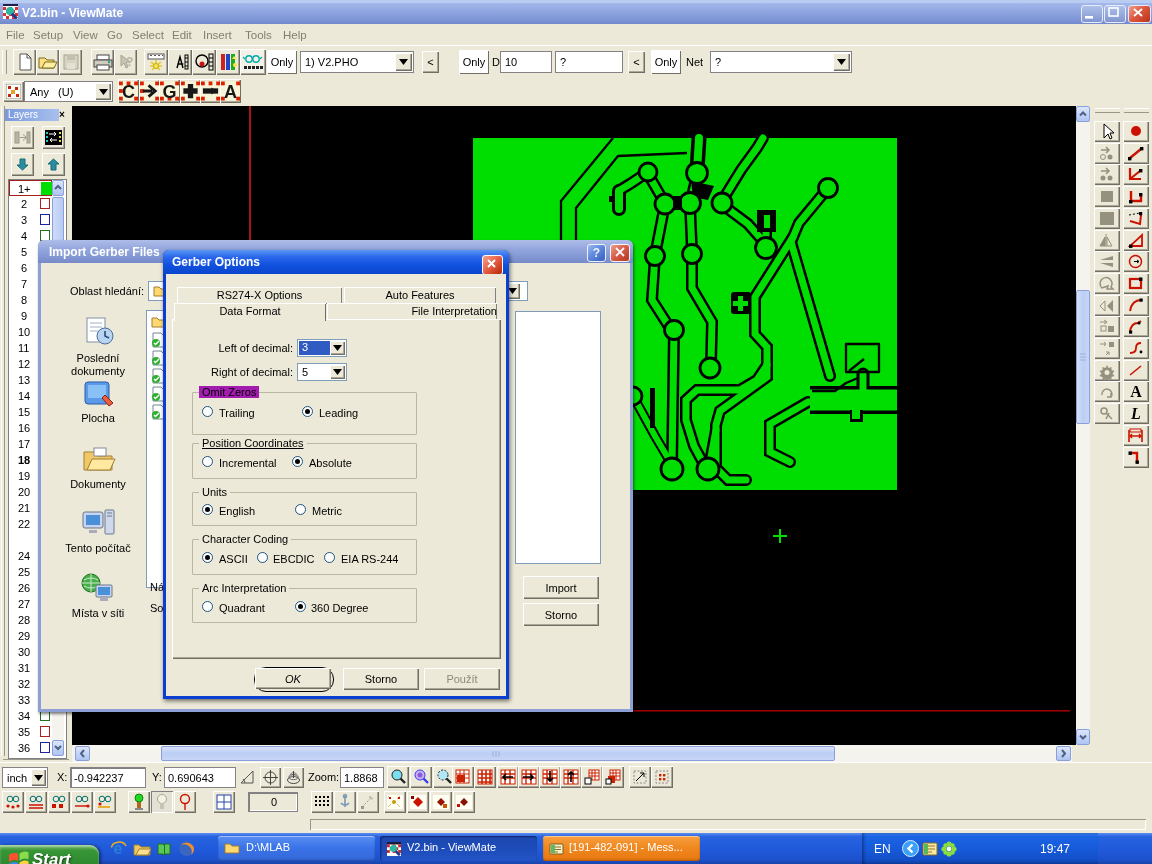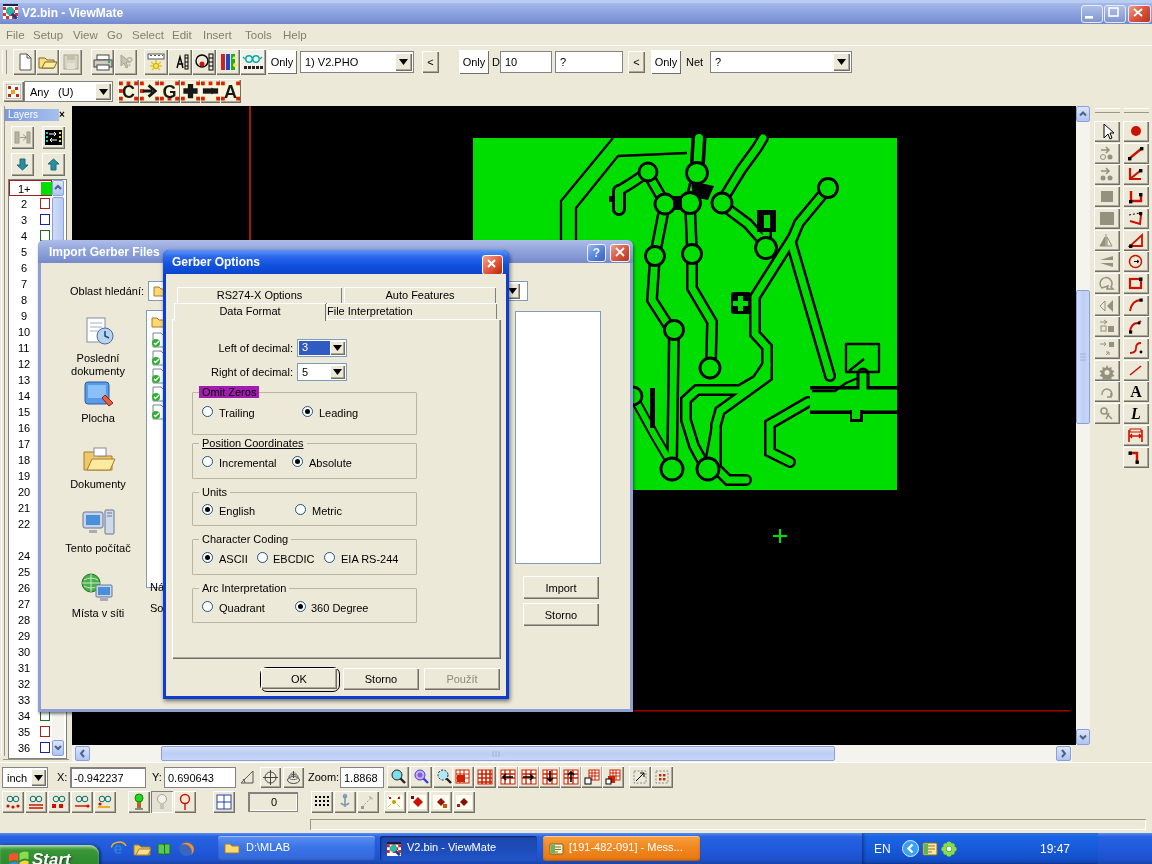--- a/index.html
+++ b/index.html
@@ -434,21 +434,21 @@
       <span class="abs" style="left:12px;top:114px;color:#000;">8</span>
       <span class="abs" style="left:12px;top:130px;color:#000;">9</span>
       <span class="abs" style="left:9px;top:146px;color:#000;">10</span>
       <span class="abs" style="left:9px;top:162px;color:#000;">11</span>
       <span class="abs" style="left:9px;top:178px;color:#000;">12</span>
       <span class="abs" style="left:9px;top:194px;color:#000;">13</span>
       <span class="abs" style="left:9px;top:210px;color:#000;">14</span>
       <span class="abs" style="left:9px;top:226px;color:#000;">15</span>
       <span class="abs" style="left:9px;top:242px;color:#000;">16</span>
       <span class="abs" style="left:9px;top:258px;color:#000;">17</span>
-      <span class="abs" style="left:9px;top:274px;color:#000;">18</span>
+      <span class="abs" style="left:9px;top:274px;color:#000;font-weight:bold;">18</span>
       <span class="abs" style="left:9px;top:290px;color:#000;">19</span>
       <span class="abs" style="left:9px;top:306px;color:#000;">20</span>
       <span class="abs" style="left:9px;top:322px;color:#000;">21</span>
       <span class="abs" style="left:9px;top:338px;color:#000;">22</span>
       <span class="abs" style="left:9px;top:354px;color:#000;margin-left:36px;">23</span>
       <span class="abs" style="left:9px;top:370px;color:#000;">24</span>
       <span class="abs" style="left:9px;top:386px;color:#000;">25</span>
       <span class="abs" style="left:9px;top:402px;color:#000;">26</span>
       <span class="abs" style="left:9px;top:418px;color:#000;">27</span>
       <span class="abs" style="left:9px;top:434px;color:#000;">28</span>
@@ -1083,21 +1083,21 @@
 <div class="abs" style="left:0;top:0;width:346px;height:449px;background:#0a3dd0;border-radius:6px 6px 0 0;box-shadow:1px 2px 4px rgba(0,0,0,.55);"></div>
 <div class="abs" style="left:0;top:0;width:346px;height:24px;background:linear-gradient(180deg,#5a96f4 0%,#2a66ea 30%,#0f50dd 65%,#0a46cc 100%);border-radius:6px 6px 0 0;"></div>
 <span class="abs titletxt" style="left:9px;top:5px;">Gerber Options</span>
 <div class="abs" style="left:319px;top:5px;width:19px;height:18px;background:linear-gradient(135deg,#f5a489 0%,#e8624a 45%,#ba2b0a 95%);border:1px solid #fff;border-radius:3px;"><svg width="17" height="16">
         <path d="M5 4 L12 11 M12 4 L5 11" stroke="#fff" stroke-width="2"></path>
       </svg></div>
 <div class="abs" style="left:3px;top:24px;width:340px;height:422px;background:#ece9d8;"></div>
 
 <div class="abs raised2" style="left:14px;top:37px;width:165px;height:17px;background:#ece9d8;text-align:center;color:#000;"><span style="position:relative;top:2px;">RS274-X Options</span></div>
 <div class="abs raised2" style="left:181px;top:37px;width:152px;height:17px;background:#ece9d8;text-align:center;color:#000;"><span style="position:relative;top:2px;">Auto Features</span></div>
-<div class="abs raised2" style="left:164px;top:53px;width:170px;height:17px;background:#ece9d8;text-align:left;color:#000;"><span style="position:relative;top:2px;">File Interpretation</span></div>
+<div class="abs raised2" style="left:164px;top:53px;width:170px;height:17px;background:#ece9d8;text-align:right;color:#000;"><span style="position:relative;top:2px;">File Interpretation</span></div>
 <div class="abs" style="left:9px;top:69px;width:329px;height:340px;background:#ece9d8;box-shadow:inset 1px 1px 0 #fff,inset -1px -1px 0 #716f64,inset -2px -2px 0 #aca899;"></div>
 <div class="abs" style="left:11px;top:53px;width:152px;height:18px;background:#ece9d8;box-shadow:inset 1px 1px 0 #fff,inset -1px 0 0 #716f64;text-align:center;color:#000;"><span style="position:relative;top:2px;">Data Format</span></div>
 
 <div class="abs" style="left:0;top:92px;width:130px;text-align:right;color:#000;">Left of decimal:</div>
 <div class="fld abs" style="left:134px;top:89px;width:50px;height:18px;">
       <div class="abs" style="left:1px;top:1px;width:31px;height:14px;background:#2f5bc3;color:#fff;padding-left:3px;">3</div>
       <div class="btn abs" style="right:1px;top:1px;width:15px;height:14px;">
         <svg width="9" height="6">
           <path d="M0 0 h9 l-4.5 6 z" fill="#000"></path>
         </svg>
@@ -1139,21 +1139,21 @@
     <span class="abs" style="left:110px;top:303px;color:#000;">EBCDIC</span>
 <div class="radio" style="left:161px;top:302px;"></div>
     <span class="abs" style="left:178px;top:303px;color:#000;">EIA RS-244</span>
 <div class="gbx" style="left:29px;top:338px;width:223px;height:33px;"></div>
 <span class="abs" style="left:36px;top:332px;background:#ece9d8;padding:0 3px;color:#000;">Arc Interpretation</span>
 <div class="radio" style="left:39px;top:351px;"></div>
     <span class="abs" style="left:56px;top:352px;color:#000;">Quadrant</span>
 <div class="radio on" style="left:132px;top:351px;"></div>
     <span class="abs" style="left:148px;top:352px;color:#000;">360 Degree</span>
 
-<div class="abs" style="left:97px;top:417px;width:78px;height:23px;border:1px solid #000;border-radius:7px;">
+<div class="abs" style="left:91px;top:417px;width:78px;height:23px;border:1px solid #000;border-radius:12px;font-style:italic;">
       <div class="btn" style="width:76px;height:21px;">
         <span style="color:#000;">OK</span>
       </div>
     </div>
 <div class="btn abs" style="left:180px;top:418px;width:76px;height:22px;">
       <span style="color:#000;">Storno</span>
     </div>
 <div class="btn abs" style="left:261px;top:418px;width:76px;height:22px;">
       <span style="color:#8d8a7d;">Použít</span>
     </div>

